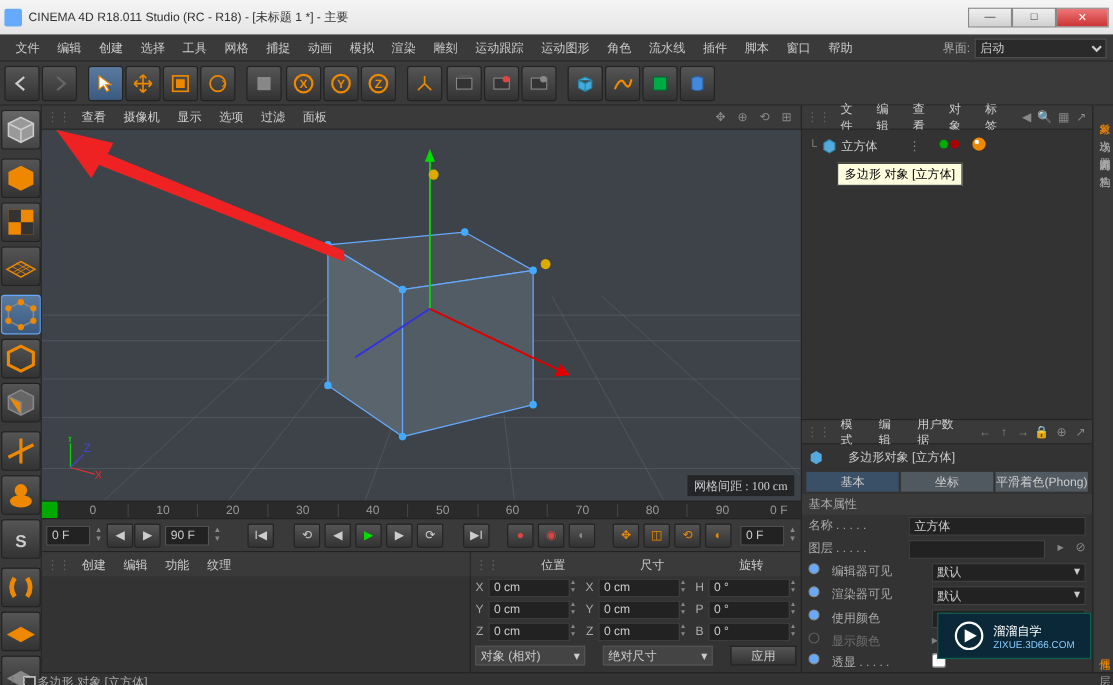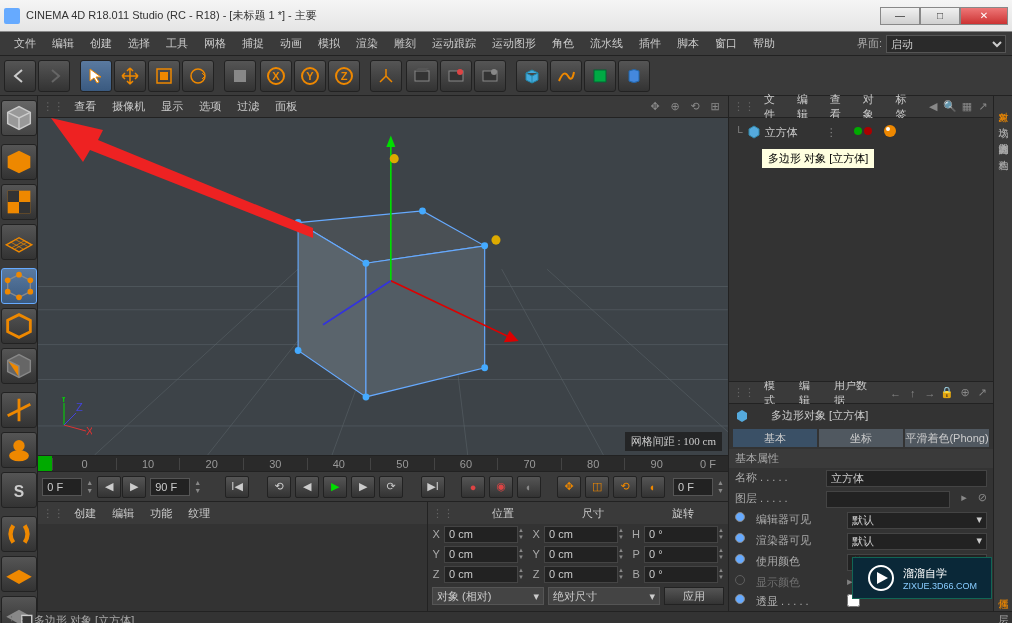--- a/index.html
+++ b/index.html
@@ -66,21 +66,21 @@
 .bp-left .tabs .menuitem { padding:2px 6px; color:#ccc; cursor:pointer; }
 .bp-left .body { padding:4px; }
 .bp-right { width:300px; }
 .bp-right .coordhdr { height:22px; background:#3a3a3a; display:flex; align-items:center; }
 .bp-right .coordhdr .col { flex:1; text-align:center; color:#ccc; }
 .bp-right .coordrow { display:flex; height:20px; align-items:center; }
 .bp-right .coordrow .lbl { width:16px; text-align:center; color:#aaa; }
 .bp-right .coordrow .val { flex:1; background:#222; border:1px solid #444; color:#ccc; height:17px; padding:0 4px; display:flex; align-items:center; }
 .bp-right .coordrow .spin { width:10px; display:flex; flex-direction:column; }
 .bp-right .coordrow .spin span { font-size:6px; color:#888; line-height:7px; }
-.bp-right .actrow { display:flex; gap:4px; padding:3px 4px; }
+.bp-right .actrow { display:flex; gap:16px; padding:3px 4px; }
 .bp-right .actrow .combo { flex:1; background:#444; border:1px solid #555; height:18px; color:#ccc; padding:0 4px; display:flex; align-items:center; justify-content:space-between; }
 .bp-right .actrow .btn { width:60px; height:18px; background:linear-gradient(#555,#333); border:1px solid #222; color:#ccc; display:flex; align-items:center; justify-content:center; cursor:pointer; }
 
 .right { width: 320px; background:#333; border-left:1px solid #222; display:flex; flex-direction:column; }
 .right .panel { display:flex; flex-direction:column; }
 .right .panelhdr { height:22px; background:#3a3a3a; display:flex; align-items:center; padding:0 4px; gap:4px; border-bottom:1px solid #222; }
 .right .panelhdr .menuitem { padding:2px 5px; color:#ccc; cursor:pointer; font-size:11px; }
 .right .panelhdr .spacer { flex:1; }
 .right .panelhdr .icon { width:14px; height:14px; color:#888; display:flex; align-items:center; justify-content:center; cursor:pointer; }
 .right .om { flex:1; background:#333; padding:4px; position:relative; min-height:220px; }

